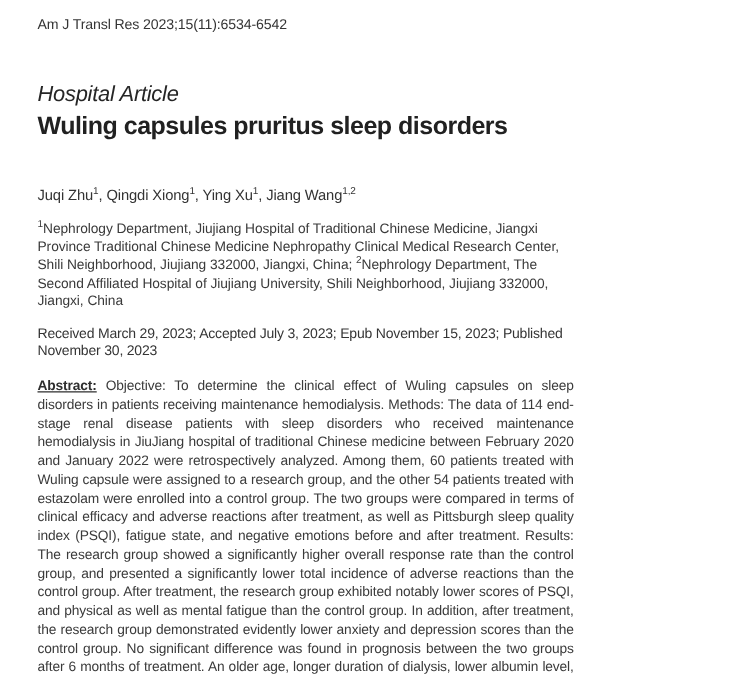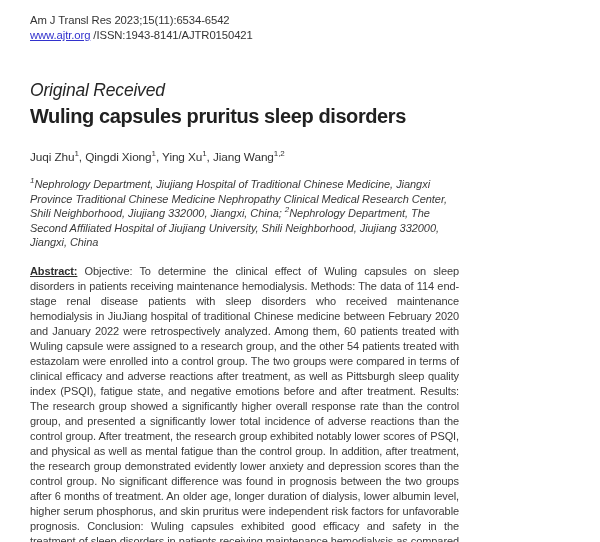--- a/index.html
+++ b/index.html
@@ -39,33 +39,32 @@
   }
   .title {
     margin: 3px 0 0 0;
     font-size: 20px;
     line-height: 27px;
     font-weight: bold;
     color: #212121;
     letter-spacing: -0.4px;
   }
   .authors {
-    margin-top: 20px;
+    margin-top: 34px;
     font-size: 11.8px;
     line-height: 14px;
     color: #333333;
     letter-spacing: -0.1px;
   }
   .authors sup, .affiliations sup {
     font-size: 8px;
     line-height: 0;
   }
   .affiliations {
     margin-top: 13px;
-    font-style: italic;
     font-size: 11px;
     line-height: 14.6px;
     color: #3a3a3a;
     letter-spacing: -0.05px;
   }
   .dates {
     margin-top: 11px;
     font-size: 11.2px;
     line-height: 14px;
     color: #343434;
@@ -81,27 +80,27 @@
   }
   b { color: #2e2e2e; text-decoration: underline; }
 </style>
 </head>
 <body>
 
 <div class="page">
 
   <header>
     <div class="jh-line">Am J Transl Res 2023;15(11):6534-6542</div>
-    <div class="jh-line"><a href="#">www.ajtr.org</a><span> /ISSN:1943-8141/AJTR0150421</span></div>
   </header>
 
-  <div class="article-type">Original Received</div>
+  <div class="article-type">Hospital Article</div>
 
   <h1 class="title"><span>Wuling capsules pruritus sleep disorders</span><br></h1>
 
   <div class="authors"><span><span>Juqi Zhu</span><sup>1</sup><span>, </span></span><span><span>Qingdi Xiong</span><sup>1</sup><span>, </span></span><span><span>Ying Xu</span><sup>1</sup><span>, </span></span><span><span>Jiang Wang</span><sup>1,2</sup><span></span></span></div>
 
   <div class="affiliations"><sup>1</sup><span>Nephrology Department, Jiujiang Hospital of Traditional Chinese Medicine, Jiangxi Province Traditional Chinese Medicine Nephropathy Clinical Medical Research Center, Shili Neighborhood, Jiujiang 332000, Jiangxi, China; </span><sup>2</sup><span>Nephrology Department, The Second Affiliated Hospital of Jiujiang University, Shili Neighborhood, Jiujiang 332000, Jiangxi, China</span></div>
 
+  <div class="dates">Received March 29, 2023; Accepted July 3, 2023; Epub November 15, 2023; Published November 30, 2023</div>
 
   <p class="abstract"><b>Abstract:</b> <span>Objective: To determine the clinical effect of Wuling capsules on sleep disorders in patients receiving maintenance hemodialysis. Methods: The data of 114 end-stage renal disease patients with sleep disorders who received maintenance hemodialysis in JiuJiang hospital of traditional Chinese medicine between February 2020 and January 2022 were retrospectively analyzed. Among them, 60 patients treated with Wuling capsule were assigned to a research group, and the other 54 patients treated with estazolam were enrolled into a control group. The two groups were compared in terms of clinical efficacy and adverse reactions after treatment, as well as Pittsburgh sleep quality index (PSQI), fatigue state, and negative emotions before and after treatment. Results: The research group showed a significantly higher overall response rate than the control group, and presented a significantly lower total incidence of adverse reactions than the control group. After treatment, the research group exhibited notably lower scores of PSQI, and physical as well as mental fatigue than the control group. In addition, after treatment, the research group demonstrated evidently lower anxiety and depression scores than the control group. No significant difference was found in prognosis between the two groups after 6 months of treatment. An older age, longer duration of dialysis, lower albumin level, higher serum phosphorus, and skin pruritus were independent risk factors for unfavorable prognosis. Conclusion: Wuling capsules exhibited good efficacy and safety in the treatment of sleep disorders in patients receiving maintenance hemodialysis as compared to estazolam, so this capsule is worthy of further clinical application.</span></p>
 
 </div>
 
 </body></html>

